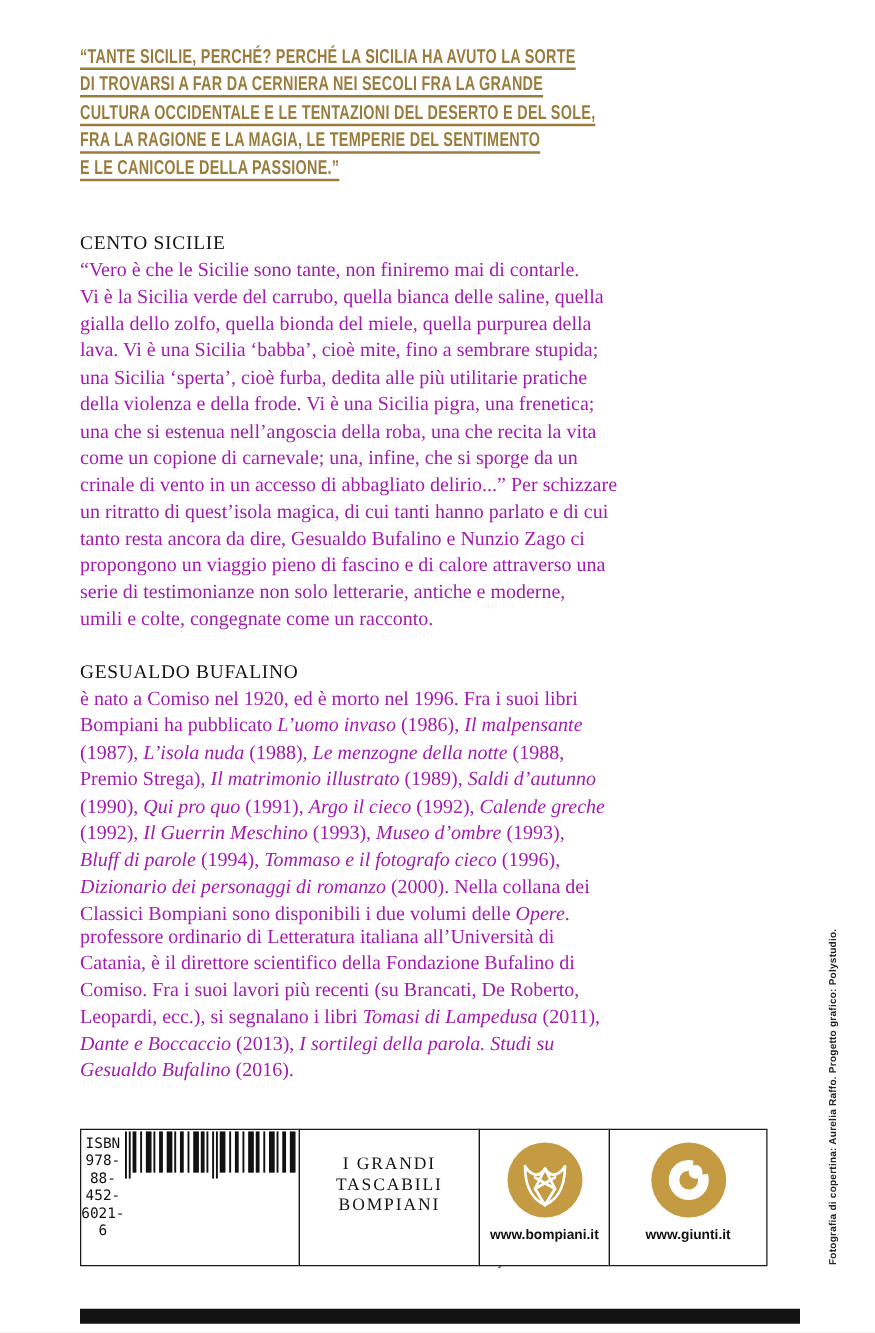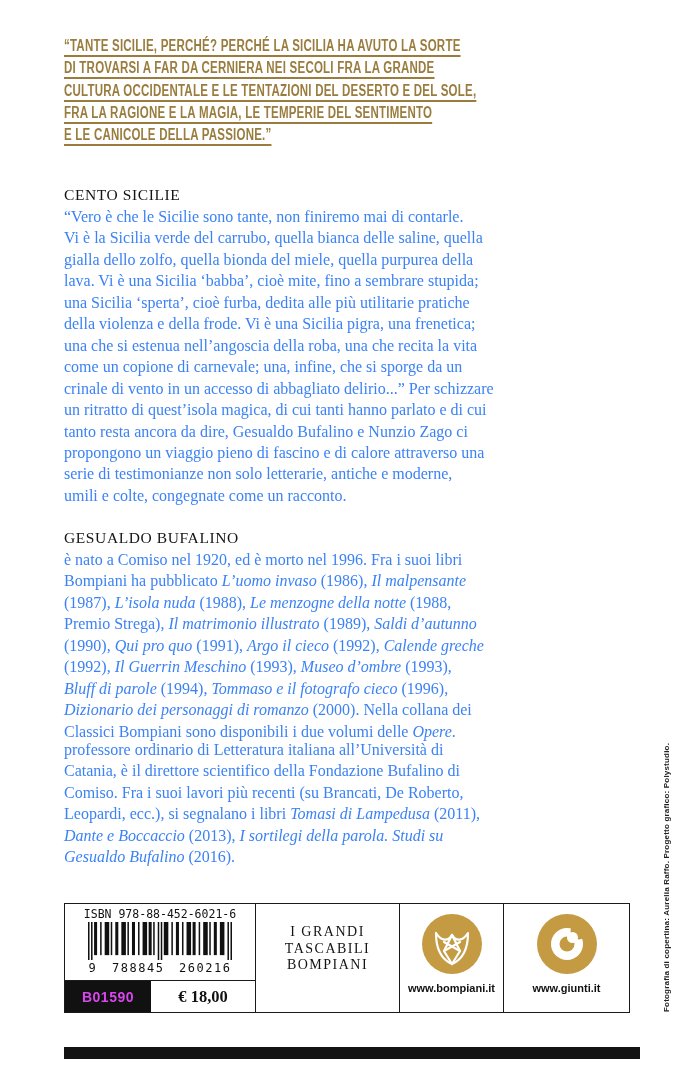--- a/index.html
+++ b/index.html
@@ -17,28 +17,28 @@
     font-family:"Liberation Sans", sans-serif;font-weight:bold;
     font-size:16px;letter-spacing:0.3px;color:#9a7d3e;
     text-decoration:underline;text-decoration-thickness:2px;text-underline-offset:3.5px;
   }
   
   .section{position:absolute;left:64px;width:545px;}
   .sec-heading{
     font-size:15.5px;letter-spacing:0.6px;line-height:22px;color:#141414;
   }
   .sec-body{
-    font-size:16px;line-height:21.45px;white-space:pre-line;color:#3b82f6;
+    font-size:16px;line-height:21.45px;white-space:pre-line;color:#a21caf;
   }
   .sec-body em{font-style:italic;}
   
   .bottom-strip{position:absolute;left:64px;top:903px;display:flex;align-items:stretch;height:110px;}
   .bx{border:1px solid #1a1a1a;background:#fff;box-sizing:border-box;}
   .bx+.bx{margin-left:-1px;}
-  .box-isbn{width:192px;display:flex;flex-direction:column;}
+  .box-isbn{width:176px;display:flex;flex-direction:row;}
   .isbn-label{
     font-family:"DejaVu Sans Mono", monospace;font-size:11.5px;
     text-align:center;padding-top:3px;color:#111;
   }
   .barcode-wrap{text-align:center;line-height:0;margin-top:1px;}
   .barcode-digits{
     font-family:"DejaVu Sans Mono", monospace;font-size:12px;letter-spacing:1.5px;word-spacing:6px;
     text-align:center;color:#111;margin-top:1px;
   }
   .price-row{display:flex;border-top:1px solid #1a1a1a;margin-top:auto;height:31px;}

